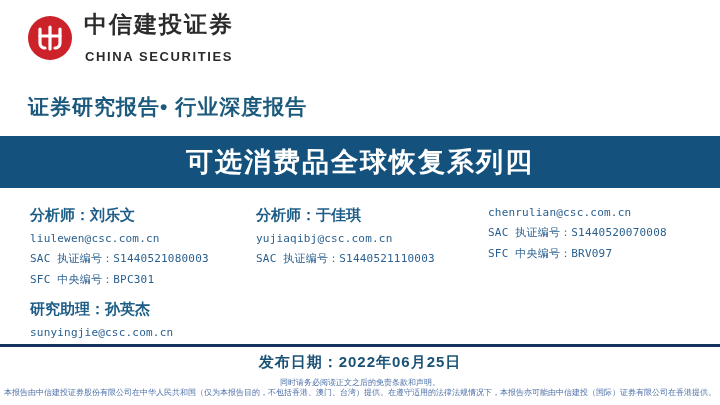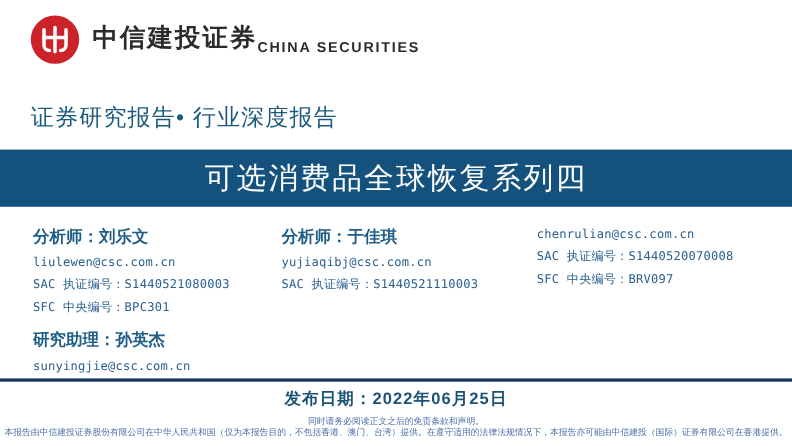--- a/index.html
+++ b/index.html
@@ -3,32 +3,32 @@
 <meta charset="utf-8">
 <style>
   * { margin:0; padding:0; box-sizing:border-box; }
   html,body { width:720px; height:405px; background:#ffffff; overflow:hidden;
     font-family:"Liberation Sans","DejaVu Sans",sans-serif; }
   .page { position:relative; width:720px; height:405px; background:#ffffff; }
 
   
   .logo-row { position:absolute; top:12px; left:26px; display:flex; align-items:center; gap:10px; }
   .emblem { width:48px; height:48px; display:block; }
-  .logo-text { display:flex; line-height:1.05;text-align:center; }
+  .logo-text { display:flex; flex-direction:column; line-height:1.05;text-align:center; }
   .logo-cn { font-size:23px; font-weight:bold; color:#2b2b2b; letter-spacing:2px; }
   .logo-en { font-size:13px; font-weight:bold; color:#2b2b2b; letter-spacing:1.6px; margin-top:14px; }
 
   
-  .report-type { position:absolute; top:93px; left:28px; font-size:21px; font-weight:normal;
+  .report-type { position:absolute; top:93px; left:28px; font-size:21px; font-weight:bold;
     color:#1c5a7d; letter-spacing:1px; }
 
   
   .banner { position:absolute; top:136px; left:0; width:720px; height:52px; background:#14527d;
     display:flex; align-items:center; justify-content:center; }
-  .banner-title { color:#ffffff; font-size:27px; font-weight:normal; letter-spacing:2px; }
+  .banner-title { color:#ffffff; font-size:27px; font-weight:bold; letter-spacing:2px; }
 
   
   .analysts { position:absolute; top:206px; left:30px; width:660px; display:grid;
     grid-template-columns:226px 232px 202px; }
   .person-label { font-size:15px; font-weight:bold; color:#1e5d87; margin-bottom:7px;font-family:Liberation Mono, monospace; }
   .cred { font-size:11px; color:#2a6090; margin-bottom:6px;
     font-family:"DejaVu Sans Mono","Liberation Mono",monospace; letter-spacing:0.2px; }
 
   
   .assistant { position:absolute; top:300px; left:30px; }

